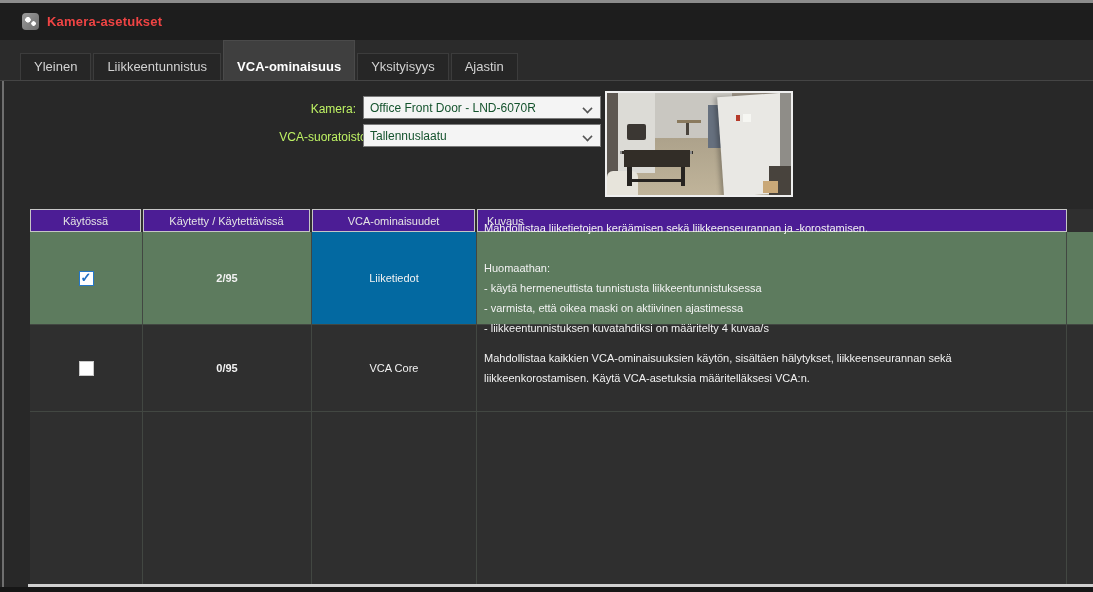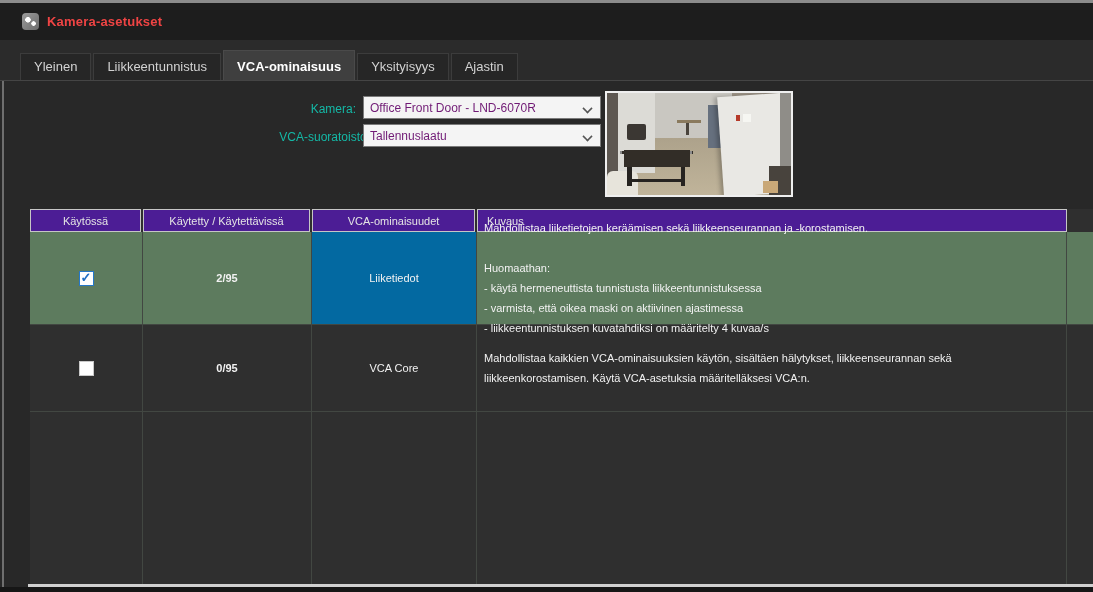--- a/index.html
+++ b/index.html
@@ -19,31 +19,31 @@
               background:radial-gradient(circle at 35% 40%, #ffffff 0 2.5px, transparent 3px),
                          radial-gradient(circle at 68% 62%, #ffffff 0 2px, transparent 2.5px),
                          linear-gradient(135deg,#9a9a9a,#6d6d6d); }
   .title-text { color:#ef4444; font-size:13px; font-weight:bold; margin-left:8px; letter-spacing:.2px; }
 
   
   .tabstrip { position:absolute; left:0; top:40px; width:1093px; height:41px; background:#2b2b2b;
               border-bottom:1px solid #454545; display:flex; align-items:flex-end; padding-left:20px; }
   .tab { background:#262626; color:#d2d2d2; font-size:13px; padding:5px 13px 6px 13px;
          border:1px solid #3c3c3c; border-bottom:none; margin-right:2px; cursor:default; white-space:nowrap; }
-  .tab.active { background:#3f3f3f; color:#ffffff; font-weight:bold; padding-top:8px; border-color:#4a4a4a; }
+  .tab.active { background:#3f3f3f; color:#ffffff; font-weight:bold; padding-top:18px; border-color:#4a4a4a; }
 
   
-  .form-label { position:absolute; width:160px; text-align:right; color:#14b8a6; font-size:12px; }
+  .form-label { position:absolute; width:160px; text-align:right; color:#bef264; font-size:12px; }
   #label-camera { left:196px; top:102px; }
   #label-vca    { left:210px; top:130px; }
   .dropdown { position:absolute; left:363px; width:238px; height:23px; background:#f4f4f4;
               display:flex; align-items:center; border:1px solid #7a7a7a; }
   #dd-camera { top:96px; }
   #dd-vca    { top:124px; }
-  .dropdown .dd-text { font-size:12px; color:#701a75; padding-left:6px; flex:1; white-space:nowrap; overflow:hidden; }
+  .dropdown .dd-text { font-size:12px; color:#14532d; padding-left:6px; flex:1; white-space:nowrap; overflow:hidden; }
   .chevron { width:9px; height:9px; margin-right:8px; position:relative; }
   .chevron::before { content:""; position:absolute; left:0; top:1px; width:7px; height:7px;
                      border-right:2px solid #555; border-bottom:2px solid #555; transform:rotate(45deg) scale(.8); }
 
   
   .preview { position:absolute; left:605px; top:91px; width:188px; height:106px;
              border:2px solid #efefef; background:#9d9487; overflow:hidden; }
   .scene { position:absolute; inset:0; }
   .scene > div { position:absolute; }
   .sc-floor    { left:0; top:44%; width:100%; height:56%; background:linear-gradient(180deg,#ada28b,#c0b49a); }

